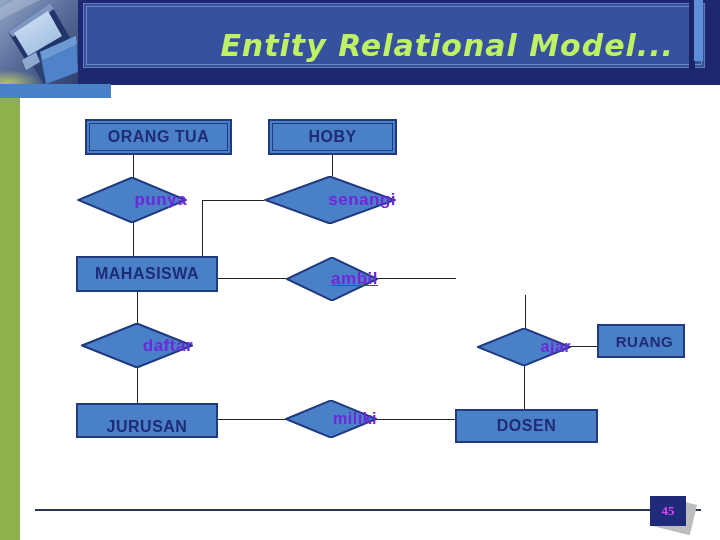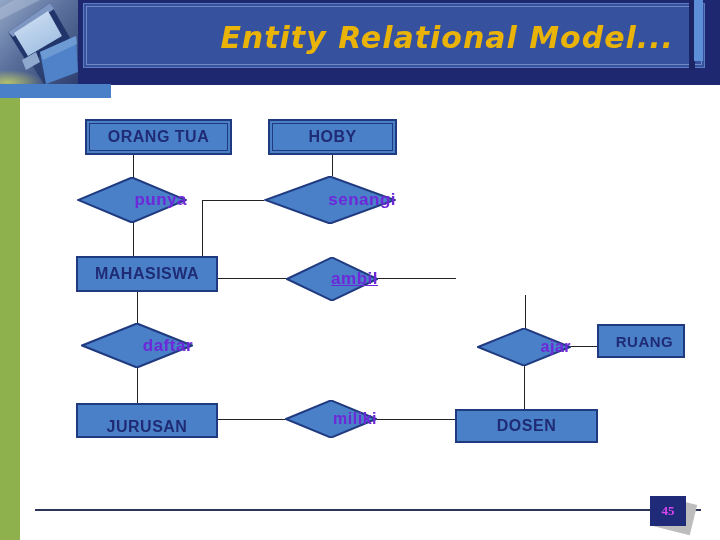--- a/index.html
+++ b/index.html
@@ -11,23 +11,23 @@
   
   #header-band { position:absolute; left:0; top:0; width:720px; height:85px; background:#1D2870; }
   #title-panel {
     position:absolute; left:83px; top:3px; width:622px; height:65px;
     background:#36529F; border:1px solid #5F7BBF; box-sizing:border-box;
   }
   #title-panel::before {
     content:""; position:absolute; inset:2px; border:1px solid #8FA8D8; opacity:.65; pointer-events:none;
   }
   #slide-title {
-    position:absolute; right:30px; top:0; height:65px; line-height:68px;
+    position:absolute; right:30px; top:8px; height:65px; line-height:68px;
     font-family:"DejaVu Sans", sans-serif; font-style:italic; font-weight:bold;
-    font-size:30px; color:#eab308; letter-spacing:1px; white-space:nowrap;
+    font-size:30px; color:#bef264; letter-spacing:1px; white-space:nowrap;
   }
   #accent-slot { position:absolute; left:689px; top:0; width:6px; height:70px; background:#1B2566; }
   #accent-bar  { position:absolute; left:694px; top:0; width:9px; height:61px; background:#5D8FD8; }
 
   #computer-logo { position:absolute; left:0; top:0; width:78px; height:84px; display:block; }
 
   #blue-strip { position:absolute; left:0; top:84px; width:111px; height:14px; background:#4A80C8; }
   #green-bar  { position:absolute; left:0; top:98px; width:20px; height:442px; background:#8FB14D; }
 
   

